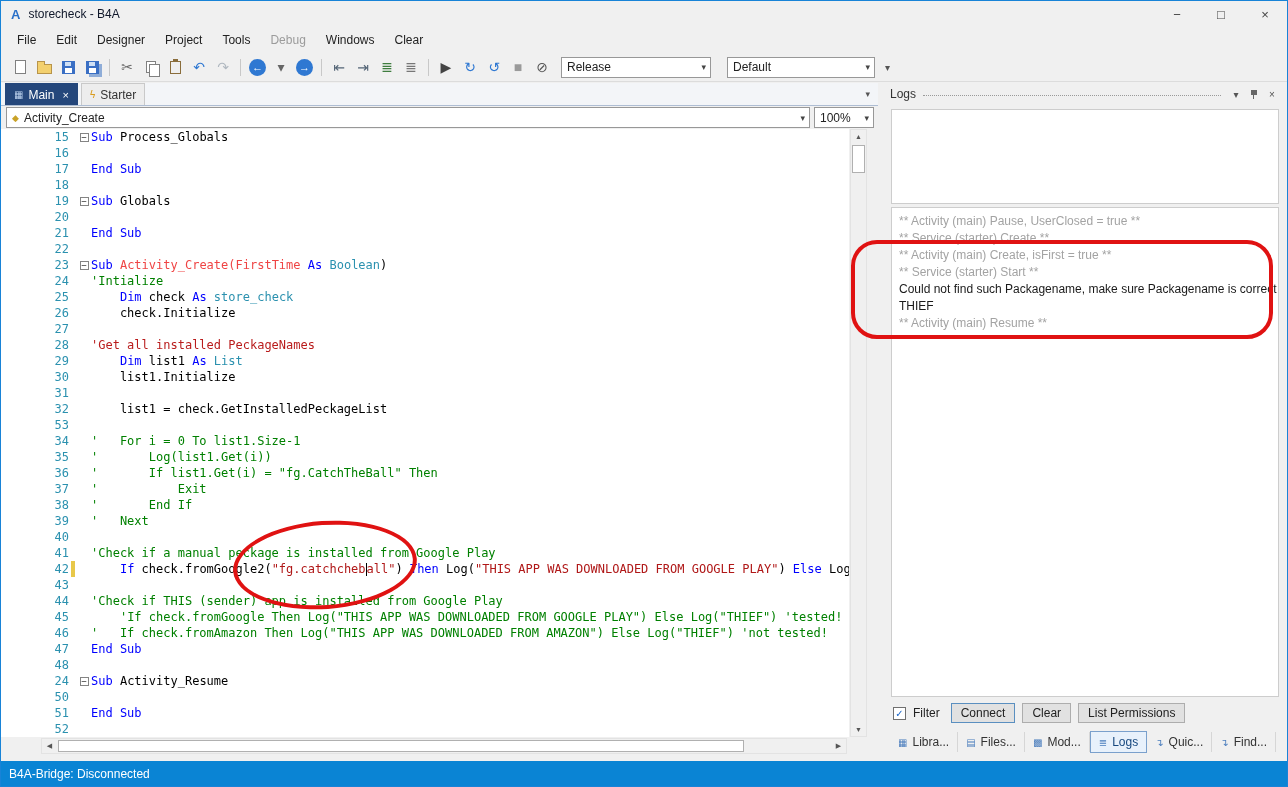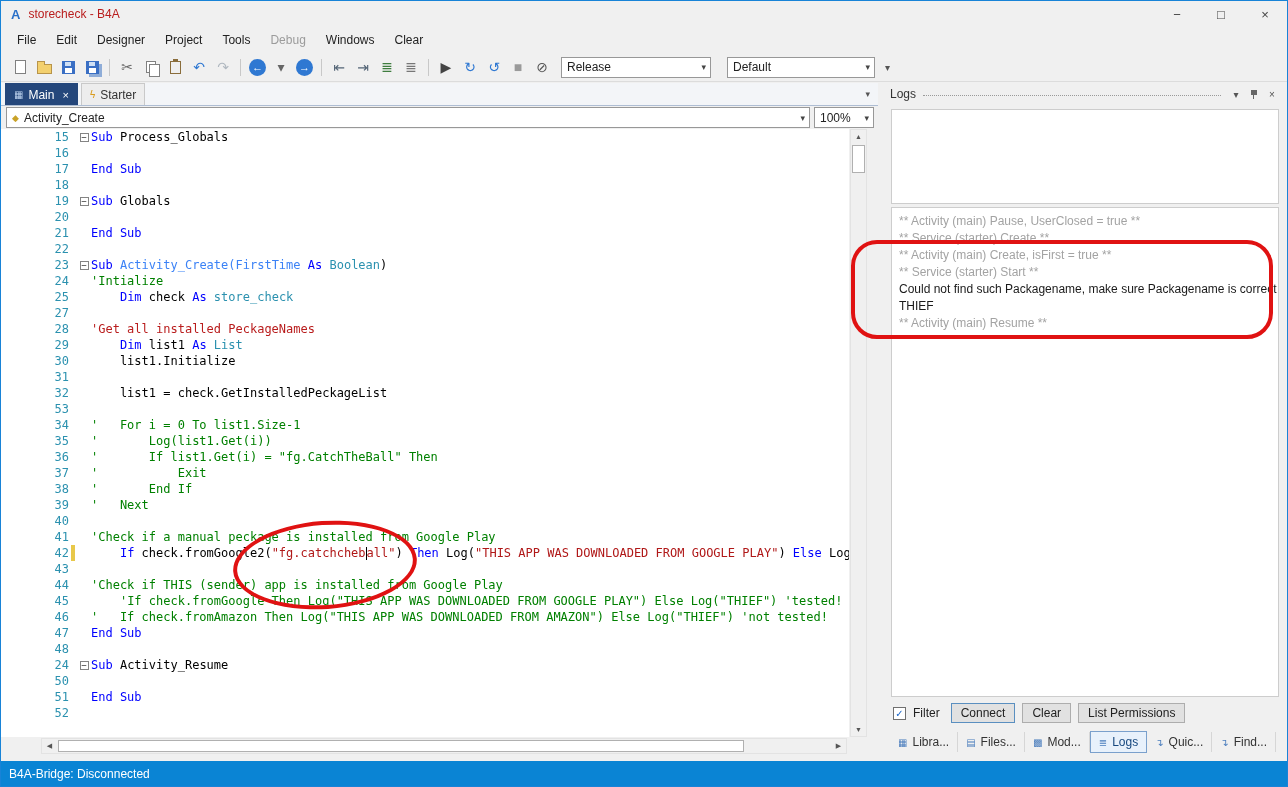--- a/index.html
+++ b/index.html
@@ -2,21 +2,21 @@
 <html><head>
 <meta charset="utf-8">
 <style>
   *{margin:0;padding:0;box-sizing:border-box}
   html,body{background:#8a8a8a}
   .window{position:relative;width:1288px;height:787px;background:#f0f0f0;border:1px solid #1883d7;
           overflow:hidden;font-family:"Liberation Sans","DejaVu Sans",sans-serif;font-size:12px;color:#222}
   
   .titlebar{position:absolute;left:0;top:0;width:100%;height:26px;display:flex;align-items:center;padding-left:10px;background:#f0f0f0}
   .app-letter{color:#2a70c8;font-weight:bold;font-size:13px;margin-right:8px}
-  .title-text{color:#b91c1c}
+  .title-text{color:#0f172a}
   .win-controls{position:absolute;right:0;top:0;height:26px;display:flex}
   .win-btn{width:44px;height:26px;display:flex;align-items:center;justify-content:center;font-size:13px;color:#444;cursor:default}
   
   .menubar{position:absolute;left:0;top:26px;width:100%;height:26px;display:flex;align-items:center;padding-left:6px}
   .menu-item{padding:4px 10px;color:#222}
   .menu-item.disabled{color:#9b9b9b}
   
   .toolbar{position:absolute;left:0;top:52px;width:100%;height:29px;display:flex;align-items:center;padding-left:8px;border-bottom:1px solid #dcdcdc}
   .tb-icons{display:flex;align-items:center;gap:2px}
   .tb-icon{width:22px;height:20px;display:inline-flex;align-items:center;justify-content:center;font-size:14px;color:#555}
@@ -258,33 +258,39 @@
         <span class="mk" data-name="change-marker"></span>
         <span class="foldc" data-name="fold-space"></span>
         <span class="codetext"></span>
       </div>
       <div class="code-line" data-name="code-line">
         <span class="ln" data-name="line-number">23</span>
         <span class="mk" data-name="change-marker"></span>
         <span class="foldc" data-name="fold-toggle-icon">
           <span class="foldbox">−</span>
         </span>
-        <span class="codetext"><span style="color: rgb(0, 0, 255);">Sub</span><span style="color: #3b82f6;"> Activity_Create(FirstTime </span><span style="color: rgb(0, 0, 255);">As</span><span style="color: rgb(0, 0, 0);"> </span><span style="color: rgb(43, 145, 175);">Boolean</span><span style="color: rgb(0, 0, 0);">)</span></span>
+        <span class="codetext"><span style="color: rgb(0, 0, 255);">Sub</span><span style="color: #ef4444;"> Activity_Create(FirstTime </span><span style="color: rgb(0, 0, 255);">As</span><span style="color: rgb(0, 0, 0);"> </span><span style="color: rgb(43, 145, 175);">Boolean</span><span style="color: rgb(0, 0, 0);">)</span></span>
       </div>
       <div class="code-line" data-name="code-line">
         <span class="ln" data-name="line-number">24</span>
         <span class="mk" data-name="change-marker"></span>
         <span class="foldc" data-name="fold-space"></span>
         <span class="codetext"><span style="color: rgb(0, 128, 0);">'Intialize</span></span>
       </div>
       <div class="code-line" data-name="code-line">
         <span class="ln" data-name="line-number">25</span>
         <span class="mk" data-name="change-marker"></span>
         <span class="foldc" data-name="fold-space"></span>
         <span class="codetext"><span style="color: rgb(0, 0, 0);">    </span><span style="color: rgb(0, 0, 255);">Dim</span><span style="color: rgb(0, 0, 0);"> check </span><span style="color: rgb(0, 0, 255);">As</span><span style="color: rgb(0, 0, 0);"> </span><span style="color: rgb(43, 145, 175);">store_check</span></span>
+      </div>
+      <div class="code-line" data-name="code-line">
+        <span class="ln" data-name="line-number">26</span>
+        <span class="mk" data-name="change-marker"></span>
+        <span class="foldc" data-name="fold-space"></span>
+        <span class="codetext"><span style="color: rgb(0, 0, 0);">    check.Initialize</span></span>
       </div>
       <div class="code-line" data-name="code-line">
         <span class="ln" data-name="line-number">27</span>
         <span class="mk" data-name="change-marker"></span>
         <span class="foldc" data-name="fold-space"></span>
         <span class="codetext"></span>
       </div>
       <div class="code-line" data-name="code-line">
         <span class="ln" data-name="line-number">28</span>
         <span class="mk" data-name="change-marker"></span>

